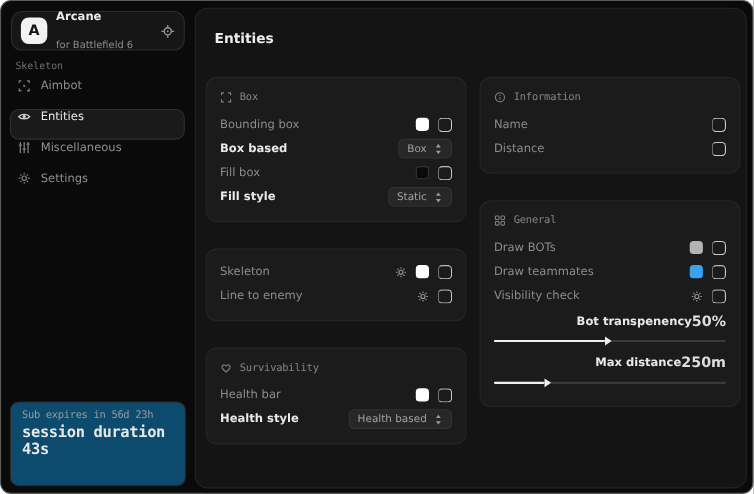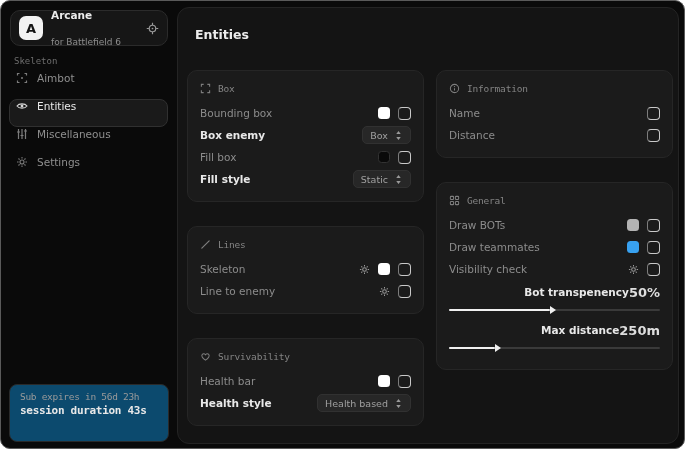--- a/index.html
+++ b/index.html
@@ -31,21 +31,21 @@
   }
   .nav-item .nicon { display:flex; color:#7c7c7c; }
   .nav-item.active { background:#1a1a1a; border-color:#303030; color:#eaeaea; }
   .nav-item.active .nicon { color:#d6d6d6; }
   .sub-card {
     position:absolute; left:8px; bottom:6px; width:160px;
     background:#0c4a6e; border:1px solid #2a2a2a; border-radius:8px;
     padding:6px 10px 24px; font-family:"DejaVu Sans Mono", monospace;
   }
   .sub-line1 { font-size:9.5px; color:#9a9a9a; letter-spacing:-0.3px; }
-  .sub-line2 { font-size:11px; color:#e8e8e8; font-weight:bold; margin-top:2px; letter-spacing:-0.3px; }
+  .sub-line2 { font-size:14px; color:#e8e8e8; font-weight:bold; margin-top:2px; letter-spacing:-0.3px; }
   
   .panel {
     position:absolute; left:176px; top:6px; width:502px; height:437px;
     background:#141414; border:1px solid #242424; border-radius:12px;
   }
   .page-title { position:absolute; left:17px; top:19px; font-size:12.5px; font-weight:bold; color:#ececec; }
   .col { position:absolute; top:38px; width:237px; }
   .col-left { left:9px; }
   .col-right { left:258px; }
   .card {
@@ -173,21 +173,21 @@
           <span>Box</span>
         </div>
         <div class="row">
           <span class="lbl">Bounding box</span>
           <span class="controls">
             <span class="swatch" style="background: rgb(255, 255, 255);"></span>
             <span class="checkbox"></span>
           </span>
         </div>
         <div class="row">
-          <span class="lbl bright">Box enemy</span>
+          <span class="lbl bright">Box based</span>
           <span class="chip">
             <span>Box</span>
             <span class="cicon">
               <svg width="9" height="11" viewBox="0 0 12 14" fill="currentColor">
                 <path d="M6 1L9 5H3zM6 13L3 9h6z"></path>
               </svg>
             </span>
           </span>
         </div>
         <div class="row">
@@ -204,28 +204,20 @@
             <span class="cicon">
               <svg width="9" height="11" viewBox="0 0 12 14" fill="currentColor">
                   <path d="M6 1L9 5H3zM6 13L3 9h6z"></path>
                 </svg>
             </span>
           </span>
         </div>
       </section>
 
       <section class="card">
-        <div class="card-header">
-          <span class="hicon">
-            <svg width="11" height="11" viewBox="0 0 12 12" fill="none" stroke="currentColor" stroke-width="1.3" stroke-linecap="round">
-              <path d="M2 10L10 2"></path>
-            </svg>
-          </span>
-          <span>Lines</span>
-        </div>
         <div class="row">
           <span class="lbl">Skeleton</span>
           <span class="controls">
             <span class="gear-sm">
               <svg width="11" height="11" viewBox="0 0 12 12" fill="none" stroke="currentColor" stroke-width="1.1">
                 <circle cx="6" cy="6" r="2"></circle>
                   <path d="M6 1v1.6M6 9.4V11M1 6h1.6M9.4 6H11M2.5 2.5l1.1 1.1M8.4 8.4l1.1 1.1M9.5 2.5L8.4 3.6M3.6 8.4L2.5 9.5"></path>
               </svg>
             </span>
             <span class="swatch" style="background: rgb(255, 255, 255);"></span>

